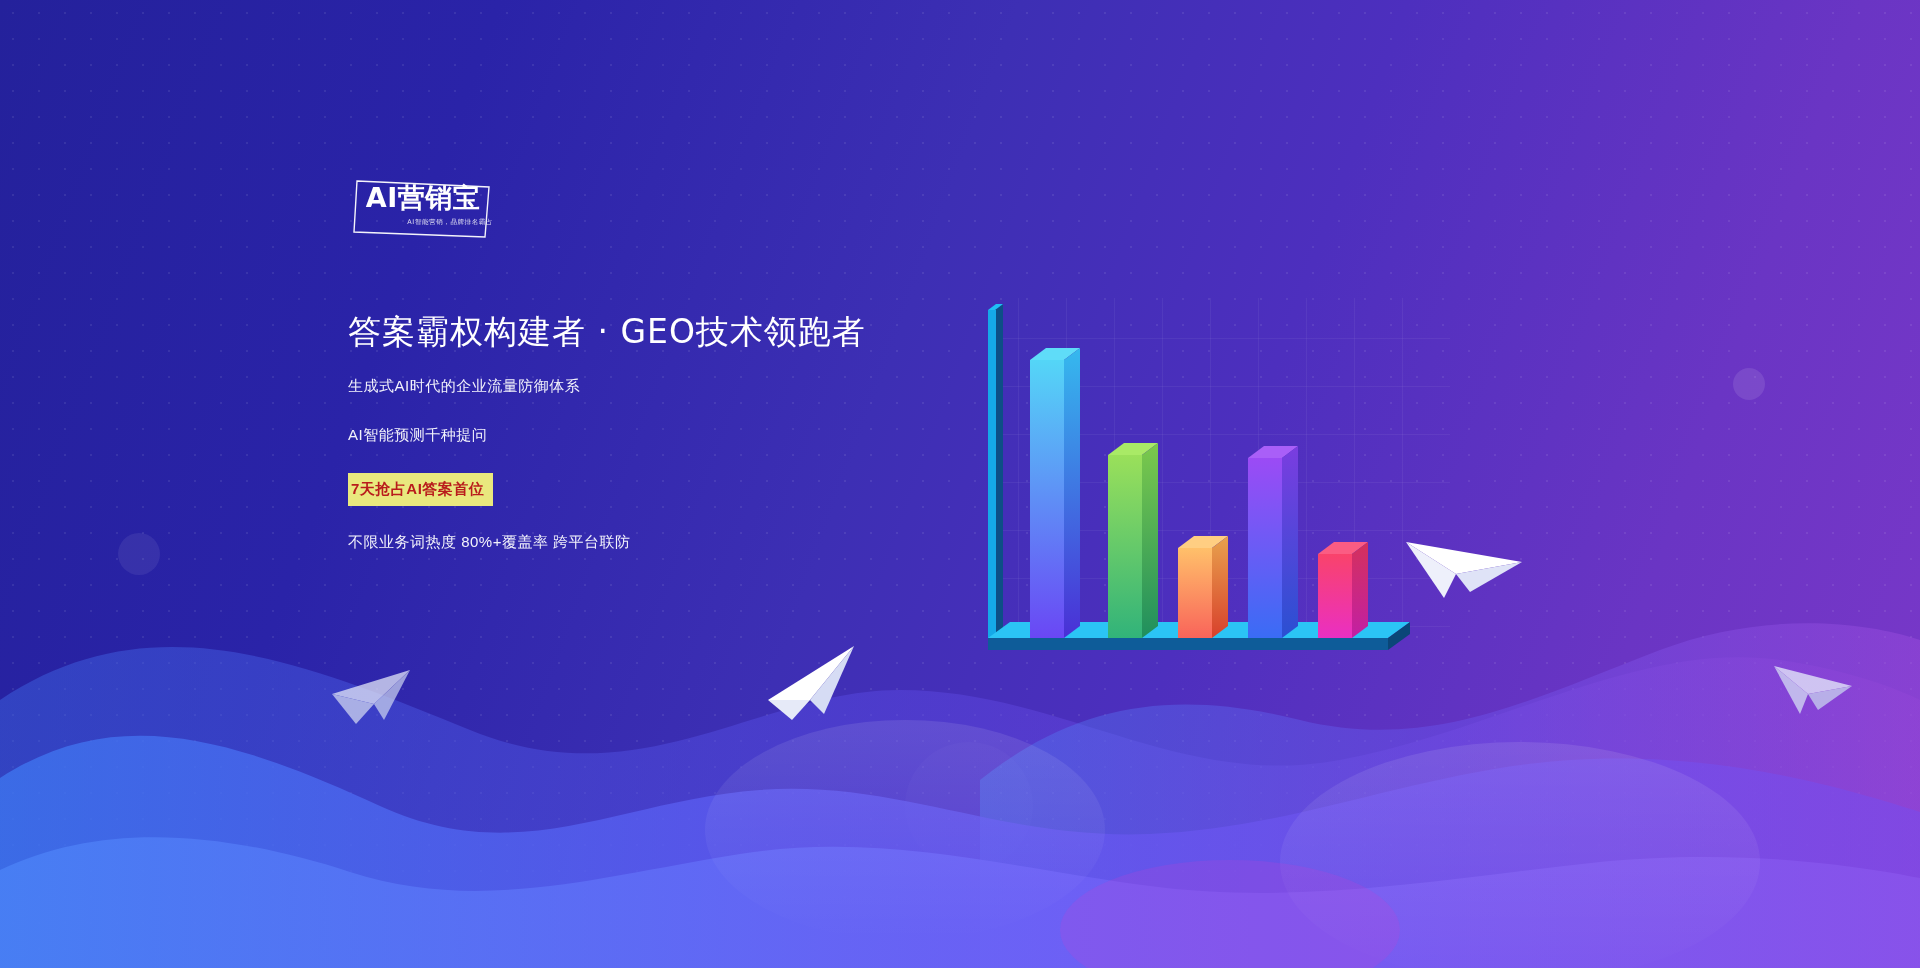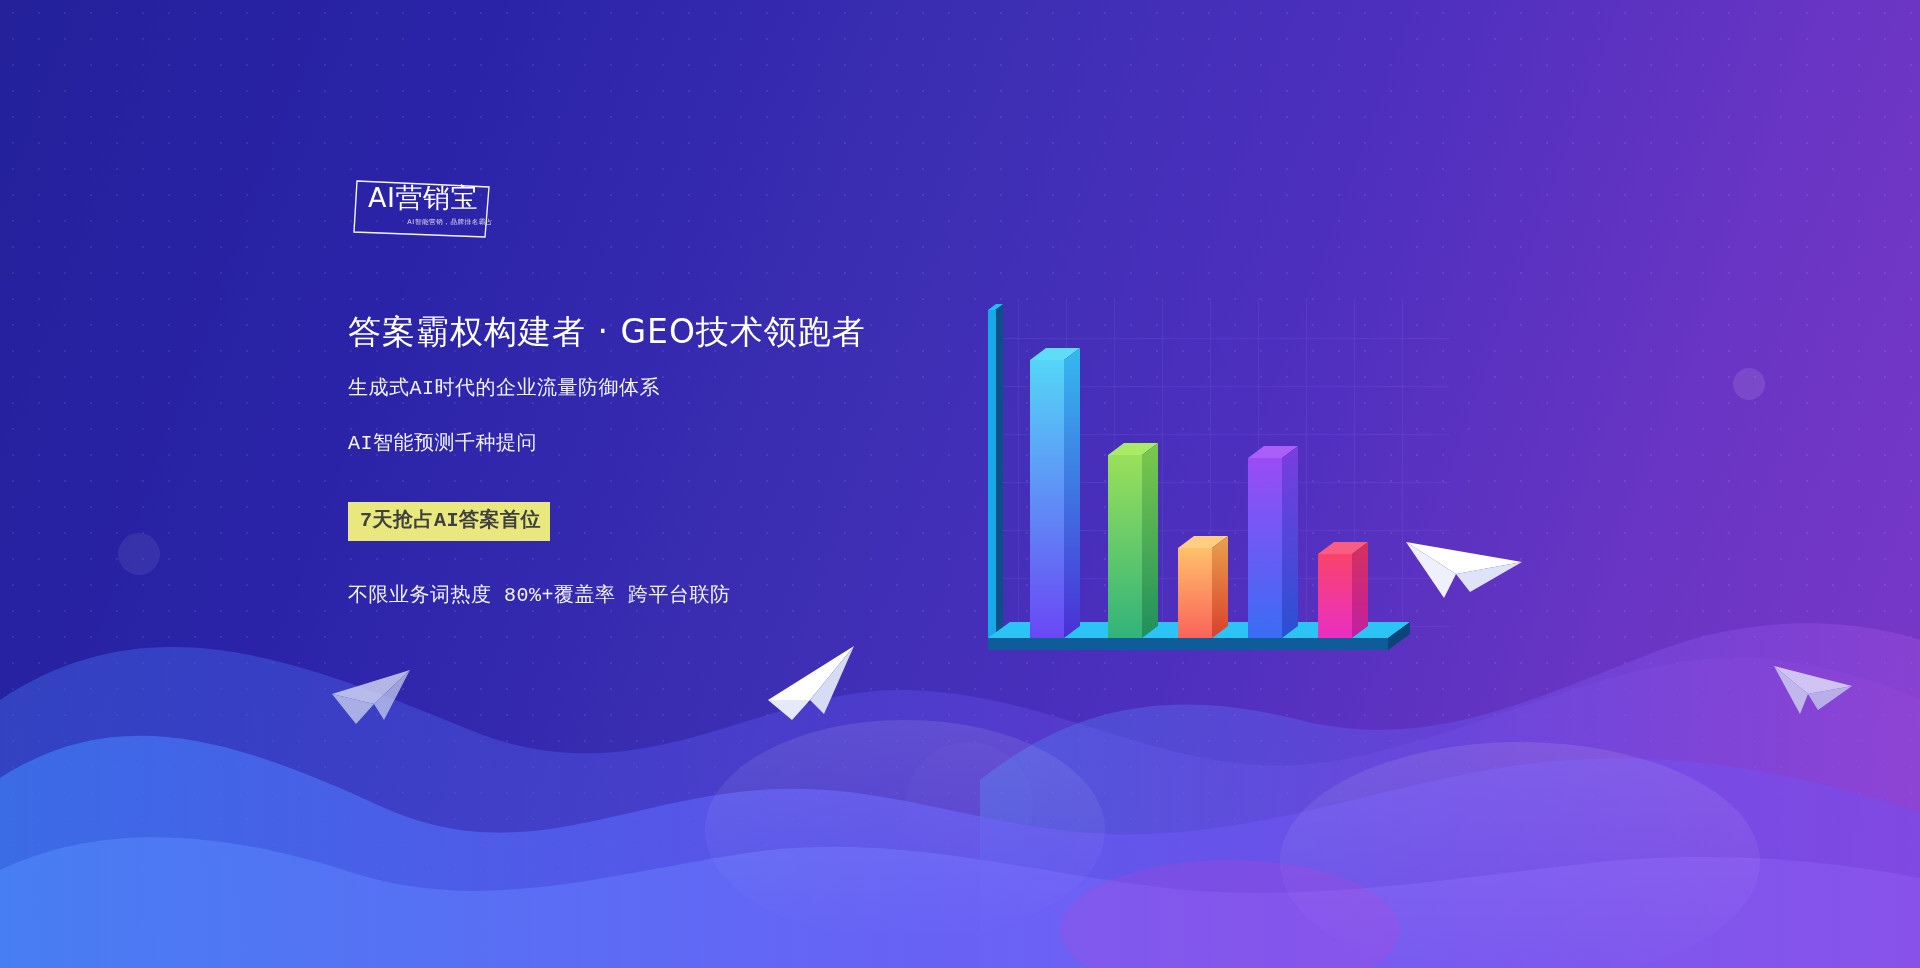--- a/index.html
+++ b/index.html
@@ -61,21 +61,21 @@
     inset: 0;
   }
   .logo-frame svg { width: 100%; height: 100%; display:block; }
   .logo-text {
     position: absolute;
     left: 0; right: 0;
     top: 6px;
     text-align: center;
     color: #ffffff;
     font-size: 27px;
-    font-weight: 400;
+    font-weight: 700;
     letter-spacing: .5px;
     line-height: 1;
     white-space: nowrap;
     font-family: "DejaVu Sans", "Liberation Sans", sans-serif;
   }
   .logo-tagline {
     position: absolute;
     left: 0; right: 0;
     top: 40px;
     text-align: right;
@@ -98,34 +98,34 @@
     font-size: 33px;
     font-weight: 400;
     line-height: 1.22;
     letter-spacing: 1px;
     white-space: nowrap;
     margin: 0 0 24px 0;
     font-family: "DejaVu Sans", "Liberation Sans", sans-serif;
   }
   .subline {
     color: #f2f2fb;
-    font-size: 20px;
+    font-size: 15px;
     font-weight: 400;
     line-height: 1.3;
     letter-spacing: .5px;
     white-space: nowrap;
-    margin: 16px 0 29px 0;
-    font-family: Liberation Mono, monospace;
+    margin: 0 0 29px 0;
+    font-family: Liberation Sans, sans-serif;
   }
   .subline.highlight {
     display: inline-block;
     background: #e9e87e;
-    color: #404040;
+    color: #b91c1c;
     font-weight: 700;
-    padding: 6px 9px 7px 12px;
+    padding: 6px 9px 7px 3px;
     margin-bottom: 26px;
   }
   .subline.last { margin-bottom: 0; }
 
   
   .chart-wrap {
     position: absolute;
     left: 970px;
     top: 290px;
     width: 480px;

